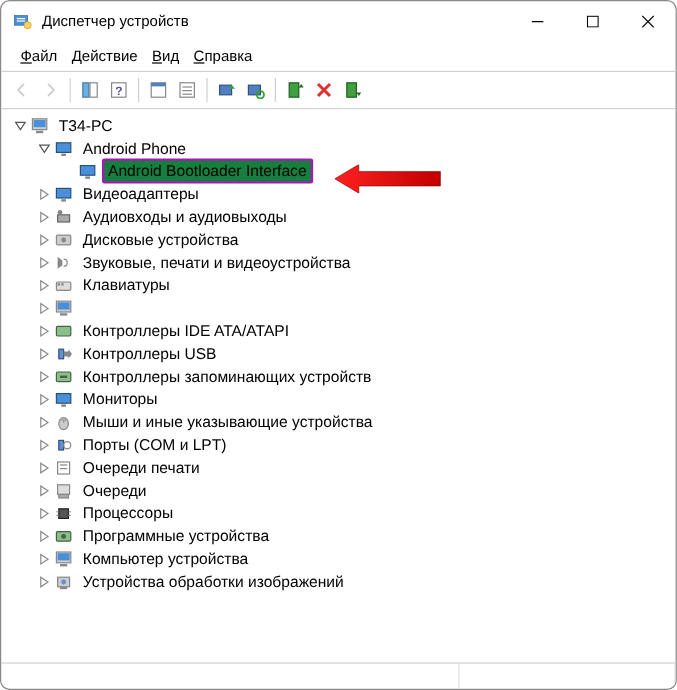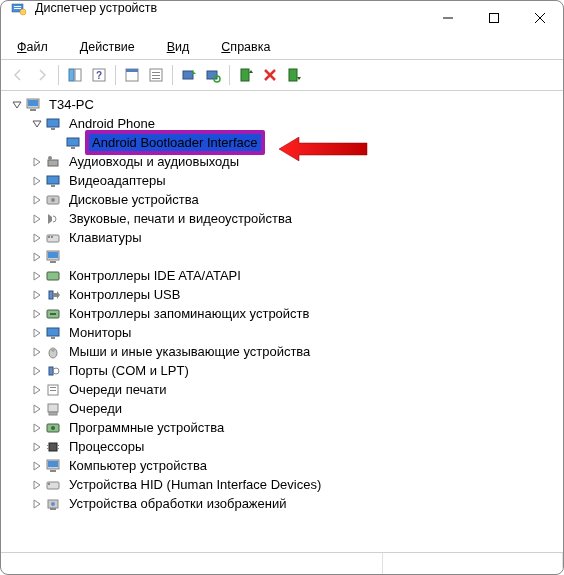--- a/index.html
+++ b/index.html
@@ -1,40 +1,40 @@
 <!DOCTYPE html>
 <html><head>
   <meta charset="utf-8">
   <style>
     * { box-sizing: border-box; margin: 0; padding: 0; font-family: 'Segoe UI', Tahoma, sans-serif; }
     body { background: #fff; width: 564px; height: 575px; border: 1px solid #888; border-radius: 8px; overflow: hidden; position: relative; }
     
-    .titlebar { height: 34px; display: flex; padding: 0 0 0 10px; }
+    .titlebar { height: 34px; display: flex; align-items: center; padding: 0 0 0 10px; }
     .titlebar-icon { width: 16px; height: 16px; margin-right: 8px; }
     .titlebar-text { font-size: 12.5px; flex: 1; }
     .win-controls { display: flex; height: 100%; }
     .win-btn { width: 46px; height: 100%; display: flex; align-items: center; justify-content: center; cursor: pointer; }
     .win-btn svg { width: 10px; height: 10px; }
     
-    .menubar { display: flex; padding: 2px 10px; gap: 20px; }
+    .menubar { display: flex; padding: 2px 10px; gap: 0; }
     .menu-item { font-size: 12.5px; padding: 3px 6px; cursor: pointer; }
     .menu-item .u { text-decoration: underline; }
     
     .toolbar { border-top: 1px solid #d0d0d0; border-bottom: 1px solid #d0d0d0; padding: 4px 6px; display: flex; align-items: center; gap: 2px; height: 32px; }
     .tool-sep { width: 1px; height: 20px; background: #d0d0d0; margin: 0 3px; }
     .tool-btn { width: 22px; height: 22px; display: flex; align-items: center; justify-content: center; cursor: pointer; padding: 0; }
     .tool-btn.disabled { opacity: 0.4; cursor: default; }
     
     .tree { padding: 4px 8px; font-size: 13px; overflow: auto; height: calc(100% - 106px); }
     .tree-row { display: flex; align-items: center; height: 19px; white-space: nowrap; }
     .tree-toggle { width: 16px; height: 16px; display: flex; align-items: center; justify-content: center; cursor: pointer; flex-shrink: 0; color: #555; }
     .tree-spacer { width: 16px; flex-shrink: 0; }
     .tree-icon { width: 16px; height: 16px; flex-shrink: 0; margin-right: 4px; display: flex; align-items: center; justify-content: center; }
     .tree-label { padding: 1px 3px; border: 1px solid transparent; border-radius: 2px; cursor: default; }
-    .tree-label.selected { background: #1d4ed8; border: 4px solid #a21caf; }
+    .tree-label.selected { background: #15803d; border: 2px solid #a21caf; }
     .indent { width: 20px; flex-shrink: 0; }
     
     .arrow-annotation { position: absolute; top: 136px; left: 278px; pointer-events: none; }
     
     .statusbar { height: 22px; border-top: 1px solid #d0d0d0; position: absolute; bottom: 0; width: 100%; display: flex; }
     .statusbar-seg { border-right: 1px solid #e0e0e0; }
   </style>
 </head>
 <body>
 
@@ -194,40 +194,40 @@
   <div id="tree-items">
       <div class="tree-row">
         <span class="indent"></span>
         <span class="tree-toggle">
           <svg width="10" height="10" viewBox="0 0 10 10">
             <path d="M2 1 L8 5 L2 9 Z" fill="none" stroke="#888" stroke-width="1"></path>
           </svg>
         </span>
         <span class="tree-icon">
           <svg width="16" height="16" viewBox="0 0 16 16">
+            <rect x="2" y="3" width="12" height="8" fill="#4a90d9" stroke="#2a5080"></rect>
+            <rect x="6" y="12" width="4" height="2" fill="#888"></rect>
+          </svg>
+        </span>
+        <span class="tree-label">Видеоадаптеры</span>
+      </div>
+      <div class="tree-row">
+        <span class="indent"></span>
+        <span class="tree-toggle">
+          <svg width="10" height="10" viewBox="0 0 10 10">
+            <path d="M2 1 L8 5 L2 9 Z" fill="none" stroke="#888" stroke-width="1"></path>
+          </svg>
+        </span>
+        <span class="tree-icon">
+          <svg width="16" height="16" viewBox="0 0 16 16">
             <rect x="3" y="6" width="10" height="6" fill="#aaa" stroke="#666"></rect>
             <circle cx="5" cy="4" r="2" fill="#888"></circle>
           </svg>
         </span>
         <span class="tree-label">Аудиовходы и аудиовыходы</span>
-      </div>
-      <div class="tree-row">
-        <span class="indent"></span>
-        <span class="tree-toggle">
-          <svg width="10" height="10" viewBox="0 0 10 10">
-            <path d="M2 1 L8 5 L2 9 Z" fill="none" stroke="#888" stroke-width="1"></path>
-          </svg>
-        </span>
-        <span class="tree-icon">
-          <svg width="16" height="16" viewBox="0 0 16 16">
-            <rect x="2" y="3" width="12" height="8" fill="#4a90d9" stroke="#2a5080"></rect>
-            <rect x="6" y="12" width="4" height="2" fill="#888"></rect>
-          </svg>
-        </span>
-        <span class="tree-label">Видеоадаптеры</span>
       </div>
       <div class="tree-row">
         <span class="indent"></span>
         <span class="tree-toggle">
           <svg width="10" height="10" viewBox="0 0 10 10">
             <path d="M2 1 L8 5 L2 9 Z" fill="none" stroke="#888" stroke-width="1"></path>
           </svg>
         </span>
         <span class="tree-icon">
           <svg width="16" height="16" viewBox="0 0 16 16">
@@ -396,35 +396,20 @@
             <path d="M2 1 L8 5 L2 9 Z" fill="none" stroke="#888" stroke-width="1"></path>
           </svg>
         </span>
         <span class="tree-icon">
           <svg width="16" height="16" viewBox="0 0 16 16">
             <rect x="3" y="3" width="10" height="8" fill="#ddd" stroke="#888"></rect>
             <rect x="4" y="11" width="8" height="3" fill="#aaa" stroke="#888"></rect>
           </svg>
         </span>
         <span class="tree-label">Очереди</span>
-      </div>
-      <div class="tree-row">
-        <span class="indent"></span>
-        <span class="tree-toggle">
-          <svg width="10" height="10" viewBox="0 0 10 10">
-            <path d="M2 1 L8 5 L2 9 Z" fill="none" stroke="#888" stroke-width="1"></path>
-          </svg>
-        </span>
-        <span class="tree-icon">
-          <svg width="16" height="16" viewBox="0 0 16 16">
-            <rect x="2" y="4" width="12" height="8" rx="1" fill="#88c088" stroke="#486048"></rect>
-            <circle cx="8" cy="8" r="2" fill="#486048"></circle>
-          </svg>
-        </span>
-        <span class="tree-label">Программные устройства</span>
       </div>
       <div class="tree-row">
         <span class="indent"></span>
         <span class="tree-toggle">
           <svg width="10" height="10" viewBox="0 0 10 10">
             <path d="M2 1 L8 5 L2 9 Z" fill="none" stroke="#888" stroke-width="1"></path>
           </svg>
         </span>
         <span class="tree-icon">
           <svg width="16" height="16" viewBox="0 0 16 16">
@@ -439,41 +424,41 @@
       </div>
       <div class="tree-row">
         <span class="indent"></span>
         <span class="tree-toggle">
           <svg width="10" height="10" viewBox="0 0 10 10">
             <path d="M2 1 L8 5 L2 9 Z" fill="none" stroke="#888" stroke-width="1"></path>
           </svg>
         </span>
         <span class="tree-icon">
           <svg width="16" height="16" viewBox="0 0 16 16">
+            <rect x="2" y="4" width="12" height="8" rx="1" fill="#88c088" stroke="#486048"></rect>
+            <circle cx="8" cy="8" r="2" fill="#486048"></circle>
+          </svg>
+        </span>
+        <span class="tree-label">Программные устройства</span>
+      </div>
+      <div class="tree-row">
+        <span class="indent"></span>
+        <span class="tree-toggle">
+          <svg width="10" height="10" viewBox="0 0 10 10">
+            <path d="M2 1 L8 5 L2 9 Z" fill="none" stroke="#888" stroke-width="1"></path>
+          </svg>
+        </span>
+        <span class="tree-icon">
+          <svg width="16" height="16" viewBox="0 0 16 16">
             <rect x="2" y="2" width="12" height="9" fill="#d0d0d0" stroke="#888"></rect>
             <rect x="3" y="3" width="10" height="6" fill="#4a90d9"></rect>
             <rect x="5" y="12" width="6" height="2" fill="#888"></rect>
           </svg>
         </span>
         <span class="tree-label">Компьютер устройства</span>
-      </div>
-      <div class="tree-row">
-        <span class="indent"></span>
-        <span class="tree-toggle">
-          <svg width="10" height="10" viewBox="0 0 10 10">
-            <path d="M2 1 L8 5 L2 9 Z" fill="none" stroke="#888" stroke-width="1"></path>
-          </svg>
-        </span>
-        <span class="tree-icon">
-          <svg width="16" height="16" viewBox="0 0 16 16">
-            <rect x="2" y="5" width="12" height="7" rx="1" fill="#ddd" stroke="#888"></rect>
-            <rect x="3" y="6" width="2" height="2" fill="#888"></rect>
-          </svg>
-        </span>
-        <span class="tree-label">Устройства HID (Human Interface Devices)</span>
       </div>
       <div class="tree-row">
         <span class="indent"></span>
         <span class="tree-toggle">
           <svg width="10" height="10" viewBox="0 0 10 10">
             <path d="M2 1 L8 5 L2 9 Z" fill="none" stroke="#888" stroke-width="1"></path>
           </svg>
         </span>
         <span class="tree-icon">
           <svg width="16" height="16" viewBox="0 0 16 16">

